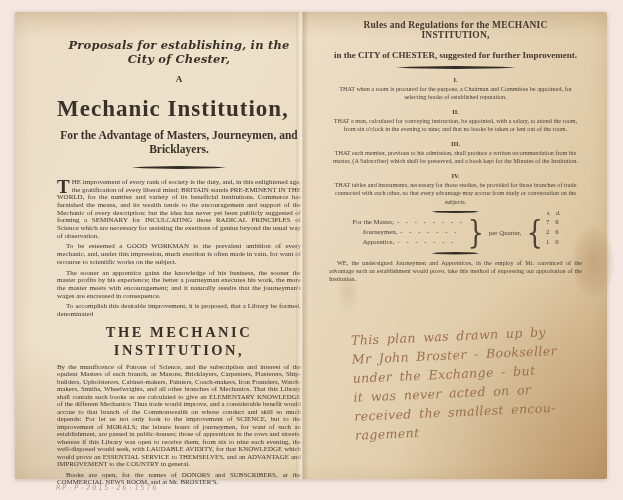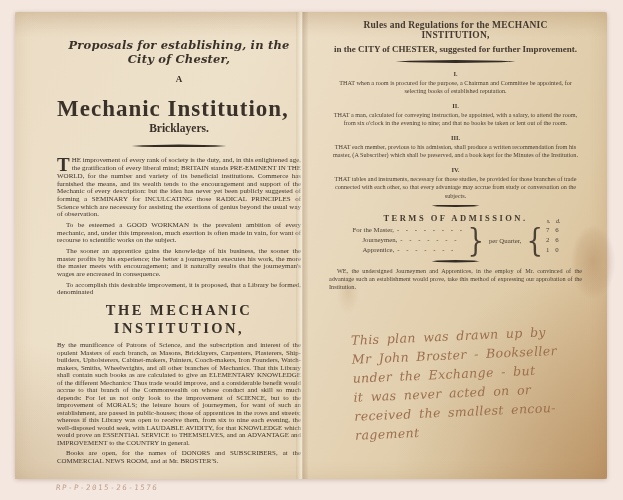--- a/index.html
+++ b/index.html
@@ -58,21 +58,21 @@
   .mid-head{
     text-align:center;font-size:14.5px;font-weight:bold;letter-spacing:2.5px;
     margin:4px 0 4px 0;line-height:18px;font-family:Liberation Serif, serif;
   }
   
   .page-right{
     position:absolute;left:286px;top:0;width:307px;height:467px;
     padding:8px 26px 0 28px;box-sizing:border-box;color:#443a30;
   }
   .rr-title1{font-size:9.5px;font-weight:bold;text-align:center;letter-spacing:.2px;}
-  .rr-title2{font-size:9px;font-weight:bold;text-align:center;margin-top:4px;}
+  .rr-title2{font-size:9px;font-weight:bold;text-align:center;margin-top:10px;}
   .rule-num{font-size:6.5px;text-align:center;font-weight:bold;margin-top:7px;}
   .rule-text{font-size:6.2px;line-height:1.3;text-align:center;margin-top:2px;color:#4a4036;}
   .terms-head{
     font-size:8.5px;font-weight:bold;text-align:center;letter-spacing:2.5px;margin-top:6px;
   }
   .terms{display:flex;align-items:center;justify-content:center;position:relative;margin-top:2px;}
   .t-labels{font-size:6.8px;line-height:10px;color:#4a4036;}
   .t-row .dots{letter-spacing:2.5px;margin-left:3px;}
   .t-row.r2,.t-row.r3{margin-left:10px;}
   .brace{font-family:"DejaVu Serif", serif;font-size:26px;font-weight:400;
@@ -101,20 +101,21 @@
   <div class="shade edge-top"></div>
   <div class="shade corner-br"></div>
   <div class="shade corner-bl"></div>
   <div class="shade stain1"></div>
   <div class="shade stain2"></div>
 
   <div class="page-left">
     <div class="script-title">Proposals for establishing, in the City of Chester,</div>
     <div class="the-a">A</div>
     <div class="main-title">Mechanic Institution,</div>
+    <div class="subtitle">For the Advantage of Masters, Journeymen, and</div>
     <div class="subtitle" style="margin-top:0;">Bricklayers.</div>
     <div class="swell w95"></div>
 
     <p class="body-para"><span class="dropcap">T</span><span>HE improvement of every rank of society is the duty, and, in this enlightened age, the gratification of every liberal mind; BRITAIN stands PRE-EMINENT IN THE WORLD, for the number and variety of its beneficial institutions. Commerce has furnished the means, and its wealth tends to the encouragement and support of the Mechanic of every description: but the idea has never yet been publicly suggested of forming a SEMINARY for INCULCATING those RADICAL PRINCIPLES of Science which are necessary for assisting the exertions of genius beyond the usual way of observation.</span></p>
     <p class="body-para indent">To be esteemed a GOOD WORKMAN is the prevalent ambition of every mechanic, and, under this impression, much exertion is often made in vain, for want of recourse to scientific works on the subject.</p>
     <p class="body-para indent">The sooner an apprentice gains the knowledge of his business, the sooner the master profits by his experience; the better a journeyman executes his work, the more the master meets with encouragement; and it naturally results that the journeyman's wages are encreased in consequence.</p>
     <p class="body-para indent">To accomplish this desirable improvement, it is proposed, that a Library be formed, denominated</p>
 
     <div class="mid-head">THE MECHANIC INSTITUTION,</div>
 
@@ -141,21 +142,20 @@
       <div class="rule-num">III.</div>
       <div class="rule-text">THAT each member, previous to his admission, shall produce a written recommendation from his master, (A Subscriber) which shall be preserved, and a book kept for the Minutes of the Institution.</div>
     </div>
     <div>
       <div class="rule-num">IV.</div>
       <div class="rule-text">THAT tables and instruments, necessary for those studies, be provided for those branches of trade connected with each other, so that every advantage may accrue from study or conversation on the subjects.</div>
     </div>
 
     <div class="swell w48"></div>
 
-    <div class="terms-head">TERMS OF ADMISSION.</div>
 
     <div class="terms">
       <div class="t-labels">
         <div class="t-row r1"><span>For the Master,</span><span class="dots">- - - - - - - -</span></div>
         <div class="t-row r2"><span>Journeymen,</span><span class="dots">- - - - - - -</span></div>
         <div class="t-row r3"><span>Apprentice,</span><span class="dots">- - - - - - -</span></div>
       </div>
       <div class="brace">}</div>
       <div class="per-quarter">per Quarter,</div>
       <div class="brace">{</div>

